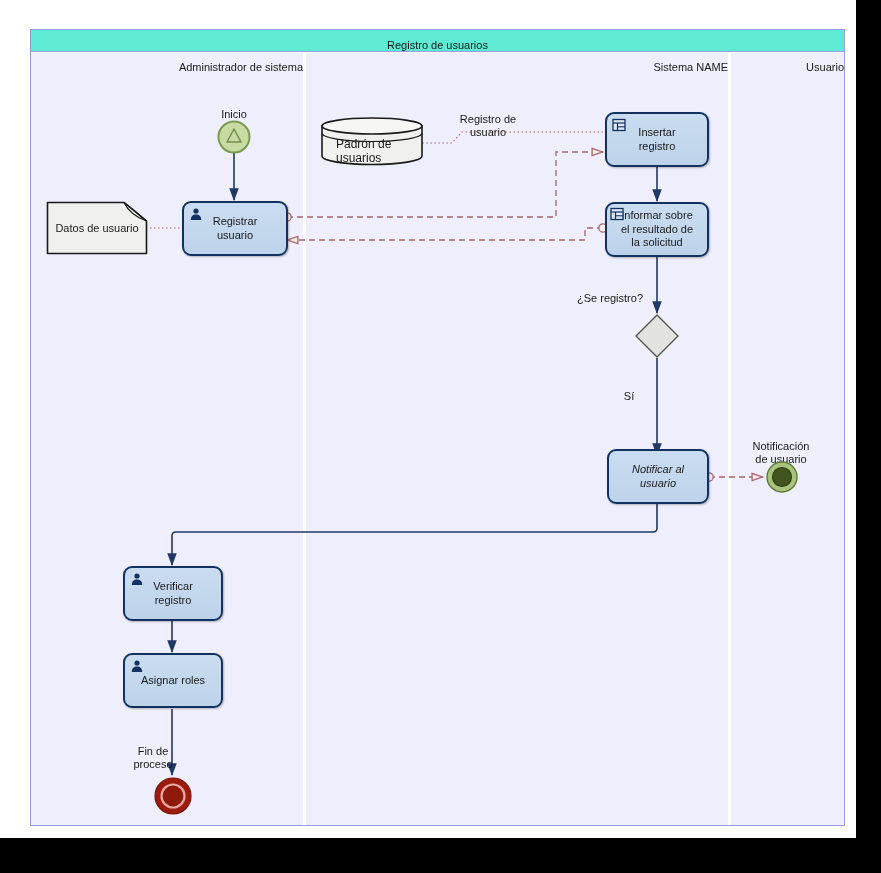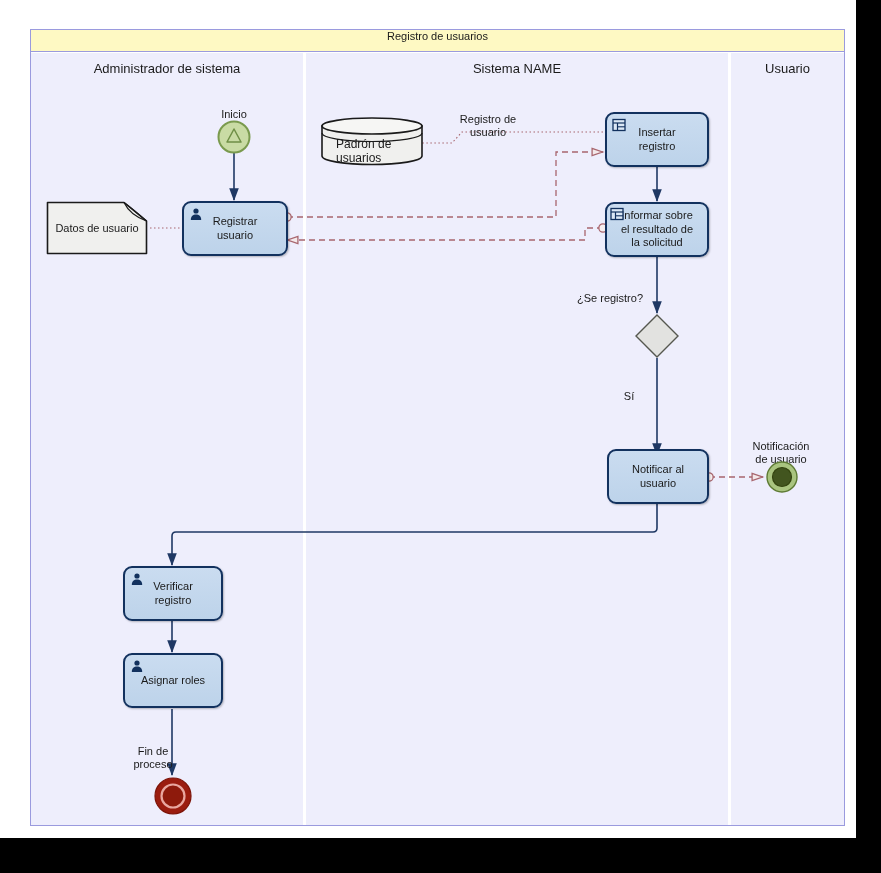--- a/index.html
+++ b/index.html
@@ -37,36 +37,36 @@
   .pool {
     position: absolute;
     box-sizing: border-box;
     border: 1px solid #9a9ade;
     background: #ffffff;
   }
   .pool-header {
     position: absolute;
     box-sizing: border-box;
     display: flex;
-    align-items: flex-start;
+    align-items: flex-end;
     justify-content: center;
     font-size: 11px;
     color: #1a1a1a;
-    background: #fef9c3;
+    background: #5eead4;
     border-bottom: 1px solid #9a9ade;
   }
   .lane {
     position: absolute;
     box-sizing: border-box;
     background: #eeeefc;
   }
   .lane-title {
     position: absolute;
-    text-align: center;
-    font-size: 13px;
+    text-align: right;
+    font-size: 11px;
     color: #1a1a1a;
   }
 
   
   #edges {
     position: absolute;
     left: 0;
     top: 0;
     width: 881px;
     height: 873px;
@@ -298,21 +298,21 @@
   <div class="node task" style="left:605px; top:202px; width:104px; height:55px;">
     <svg class="task-icon" viewBox="0 0 14 14" style="left:3px; top:3px;">
       <rect x="1" y="1.5" width="12" height="11" fill="#dce8f5" stroke="#12315e" stroke-width="1.3"></rect>
       <line x1="1" y1="5" x2="13" y2="5" stroke="#12315e" stroke-width="1.2"></line>
       <line x1="5.5" y1="5" x2="5.5" y2="12.5" stroke="#12315e" stroke-width="1.2"></line>
       <line x1="5.5" y1="8.8" x2="13" y2="8.8" stroke="#12315e" stroke-width="1.1"></line>
     </svg>
     <span class="tlabel">Informar sobre el resultado de la solicitud</span>
   </div>
 
-  <div class="node task" style="left:607px; top:449px; width:102px; height:55px;">
+  <div class="node task" style="left:607px; top:449px; width:102px; height:55px;font-style:italic;">
     <span class="tlabel">Notificar al usuario</span>
   </div>
 
   <div class="node task" style="left:123px; top:566px; width:100px; height:55px;">
     <svg class="task-icon" viewBox="0 0 14 14">
       <circle cx="7" cy="4" r="2.6" fill="#12315e"></circle>
       <path d="M1.8,13 C1.8,9.3 4.1,7.6 7,7.6 C9.9,7.6 12.2,9.3 12.2,13 Z" fill="#12315e"></path>
     </svg>
     <span class="tlabel">Verificar registro</span>
   </div>

